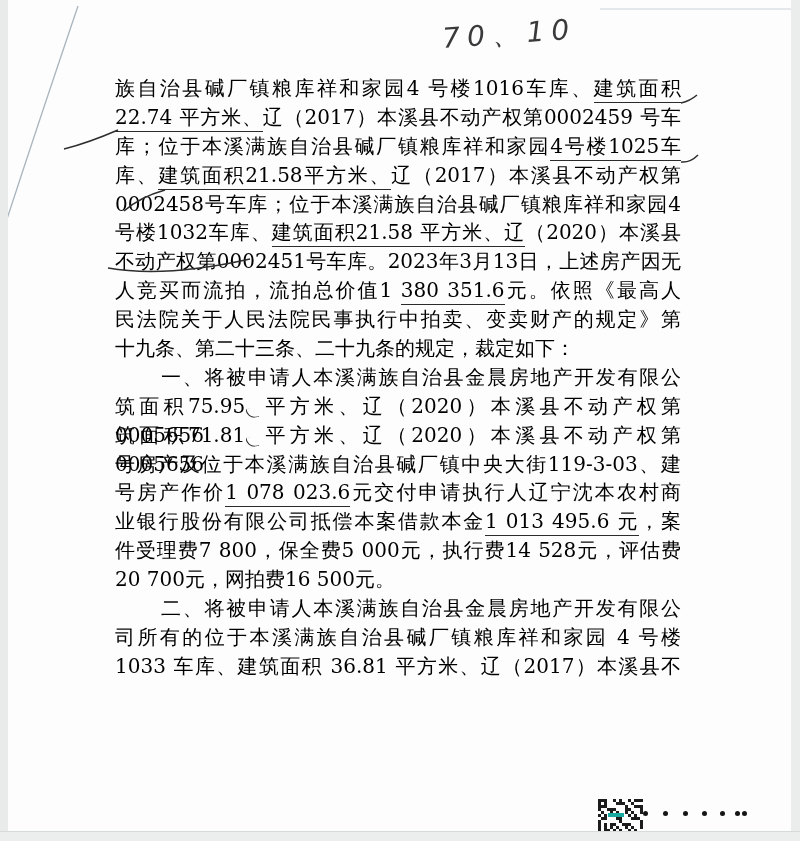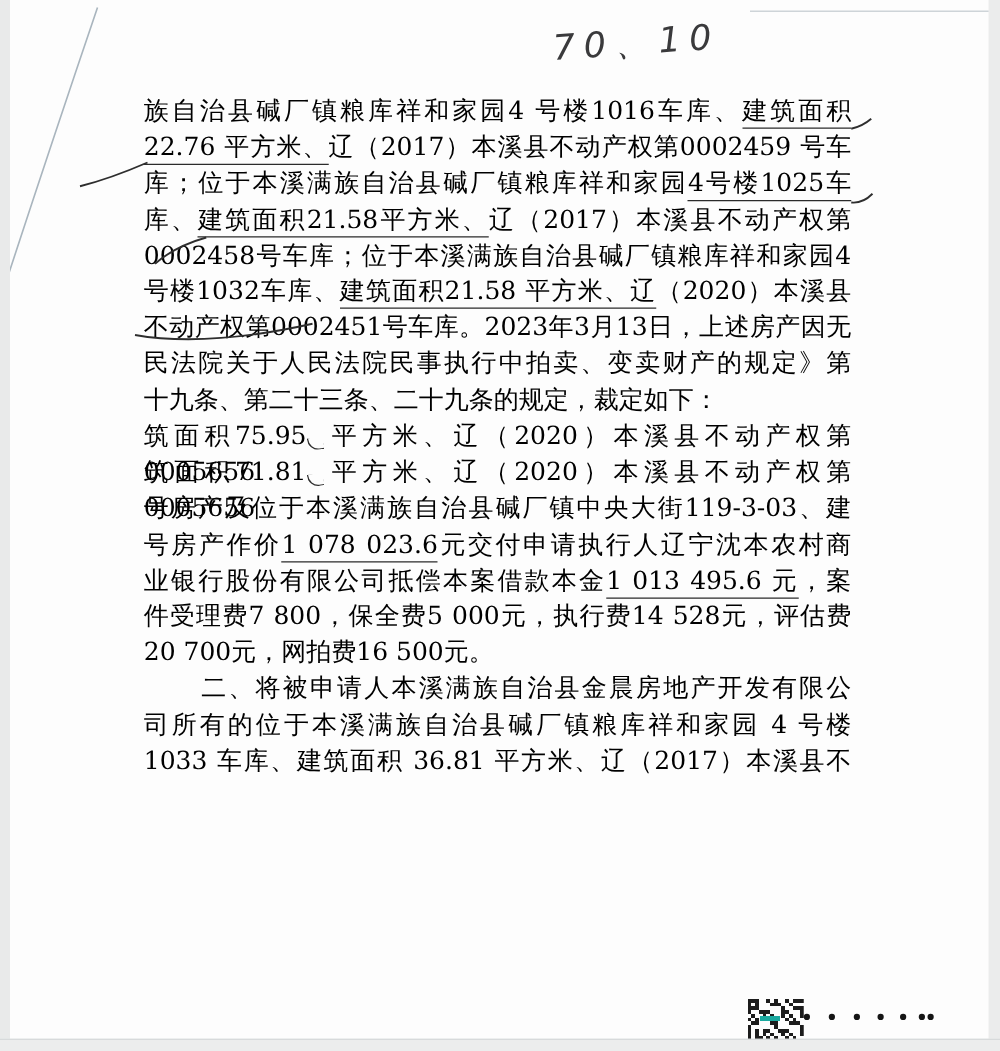--- a/index.html
+++ b/index.html
@@ -26,28 +26,30 @@
 </head>
 <body>
 
 <div class="stage">
   <div class="paper"></div>
 
   <div class="hand">70、10</div>
 
   <div class="textblock">
       <div class="line"><span>族自治县碱厂镇粮库祥和家园4 号楼1016车库、</span><span class="u">建筑面积</span></div>
-      <div class="line"><span class="u">22.76 平方米、</span><span>辽（2017）本溪县不动产权第0002459 号车</span></div>
+      <div class="line"><span class="u">22.74 平方米、</span><span>辽（2017）本溪县不动产权第0002459 号车</span></div>
       <div class="line"><span>库；位于本溪满族自治县碱厂镇粮库祥和家园</span><span class="u">4号楼1025车</span></div>
       <div class="line"><span>库、</span><span class="u">建筑面积21.58平方米、</span><span>辽（2017）本溪县不动产权第</span></div>
       <div class="line"><span>0002458号车库；位于本溪满族自治县碱厂镇粮库祥和家园4</span></div>
       <div class="line"><span>号楼1032车库、</span><span class="u">建筑面积21.58 平方米、辽</span><span>（2020）本溪县</span></div>
       <div class="line"><span>不动产权第0002451号车库。2023年3月13日，上述房产因无</span></div>
+      <div class="line"><span>人竞买而流拍，流拍总价值1 </span><span class="u">380 351.6</span><span>元。依照《最高人</span></div>
       <div class="line"><span>民法院关于人民法院民事执行中拍卖、变卖财产的规定》第</span></div>
       <div class="line noj"><span>十九条、第二十三条、二十九条的规定，裁定如下：</span></div>
+      <div class="line ind"><span>一、将被申请人本溪满族自治县金晨房地产开发有限公</span></div>
       <div class="line"><span>筑面积75.95</span><span class="mk"></span><span>平方米、辽（2020）本溪县不动产权第0005656</span></div>
       <div class="line"><span>筑面积71.81</span><span class="mk"></span><span>平方米、辽（2020）本溪县不动产权第0005656</span></div>
       <div class="line"><span>号房产及位于本溪满族自治县碱厂镇中央大街119-3-03、建</span></div>
       <div class="line"><span>号房产作价</span><span class="u">1 078 023.6</span><span>元交付申请执行人辽宁沈本农村商</span></div>
       <div class="line"><span>业银行股份有限公司抵偿本案借款本金</span><span class="u">1 013 495.6 元</span><span>，案</span></div>
       <div class="line"><span>件受理费7 800，保全费5 000元，执行费14 528元，评估费</span></div>
       <div class="line noj"><span>20 700元，网拍费16 500元。</span></div>
       <div class="line ind"><span>二、将被申请人本溪满族自治县金晨房地产开发有限公</span></div>
       <div class="line"><span>司所有的位于本溪满族自治县碱厂镇粮库祥和家园 4 号楼</span></div>
       <div class="line"><span>1033 车库、建筑面积 36.81 平方米、辽（2017）本溪县不</span></div>

